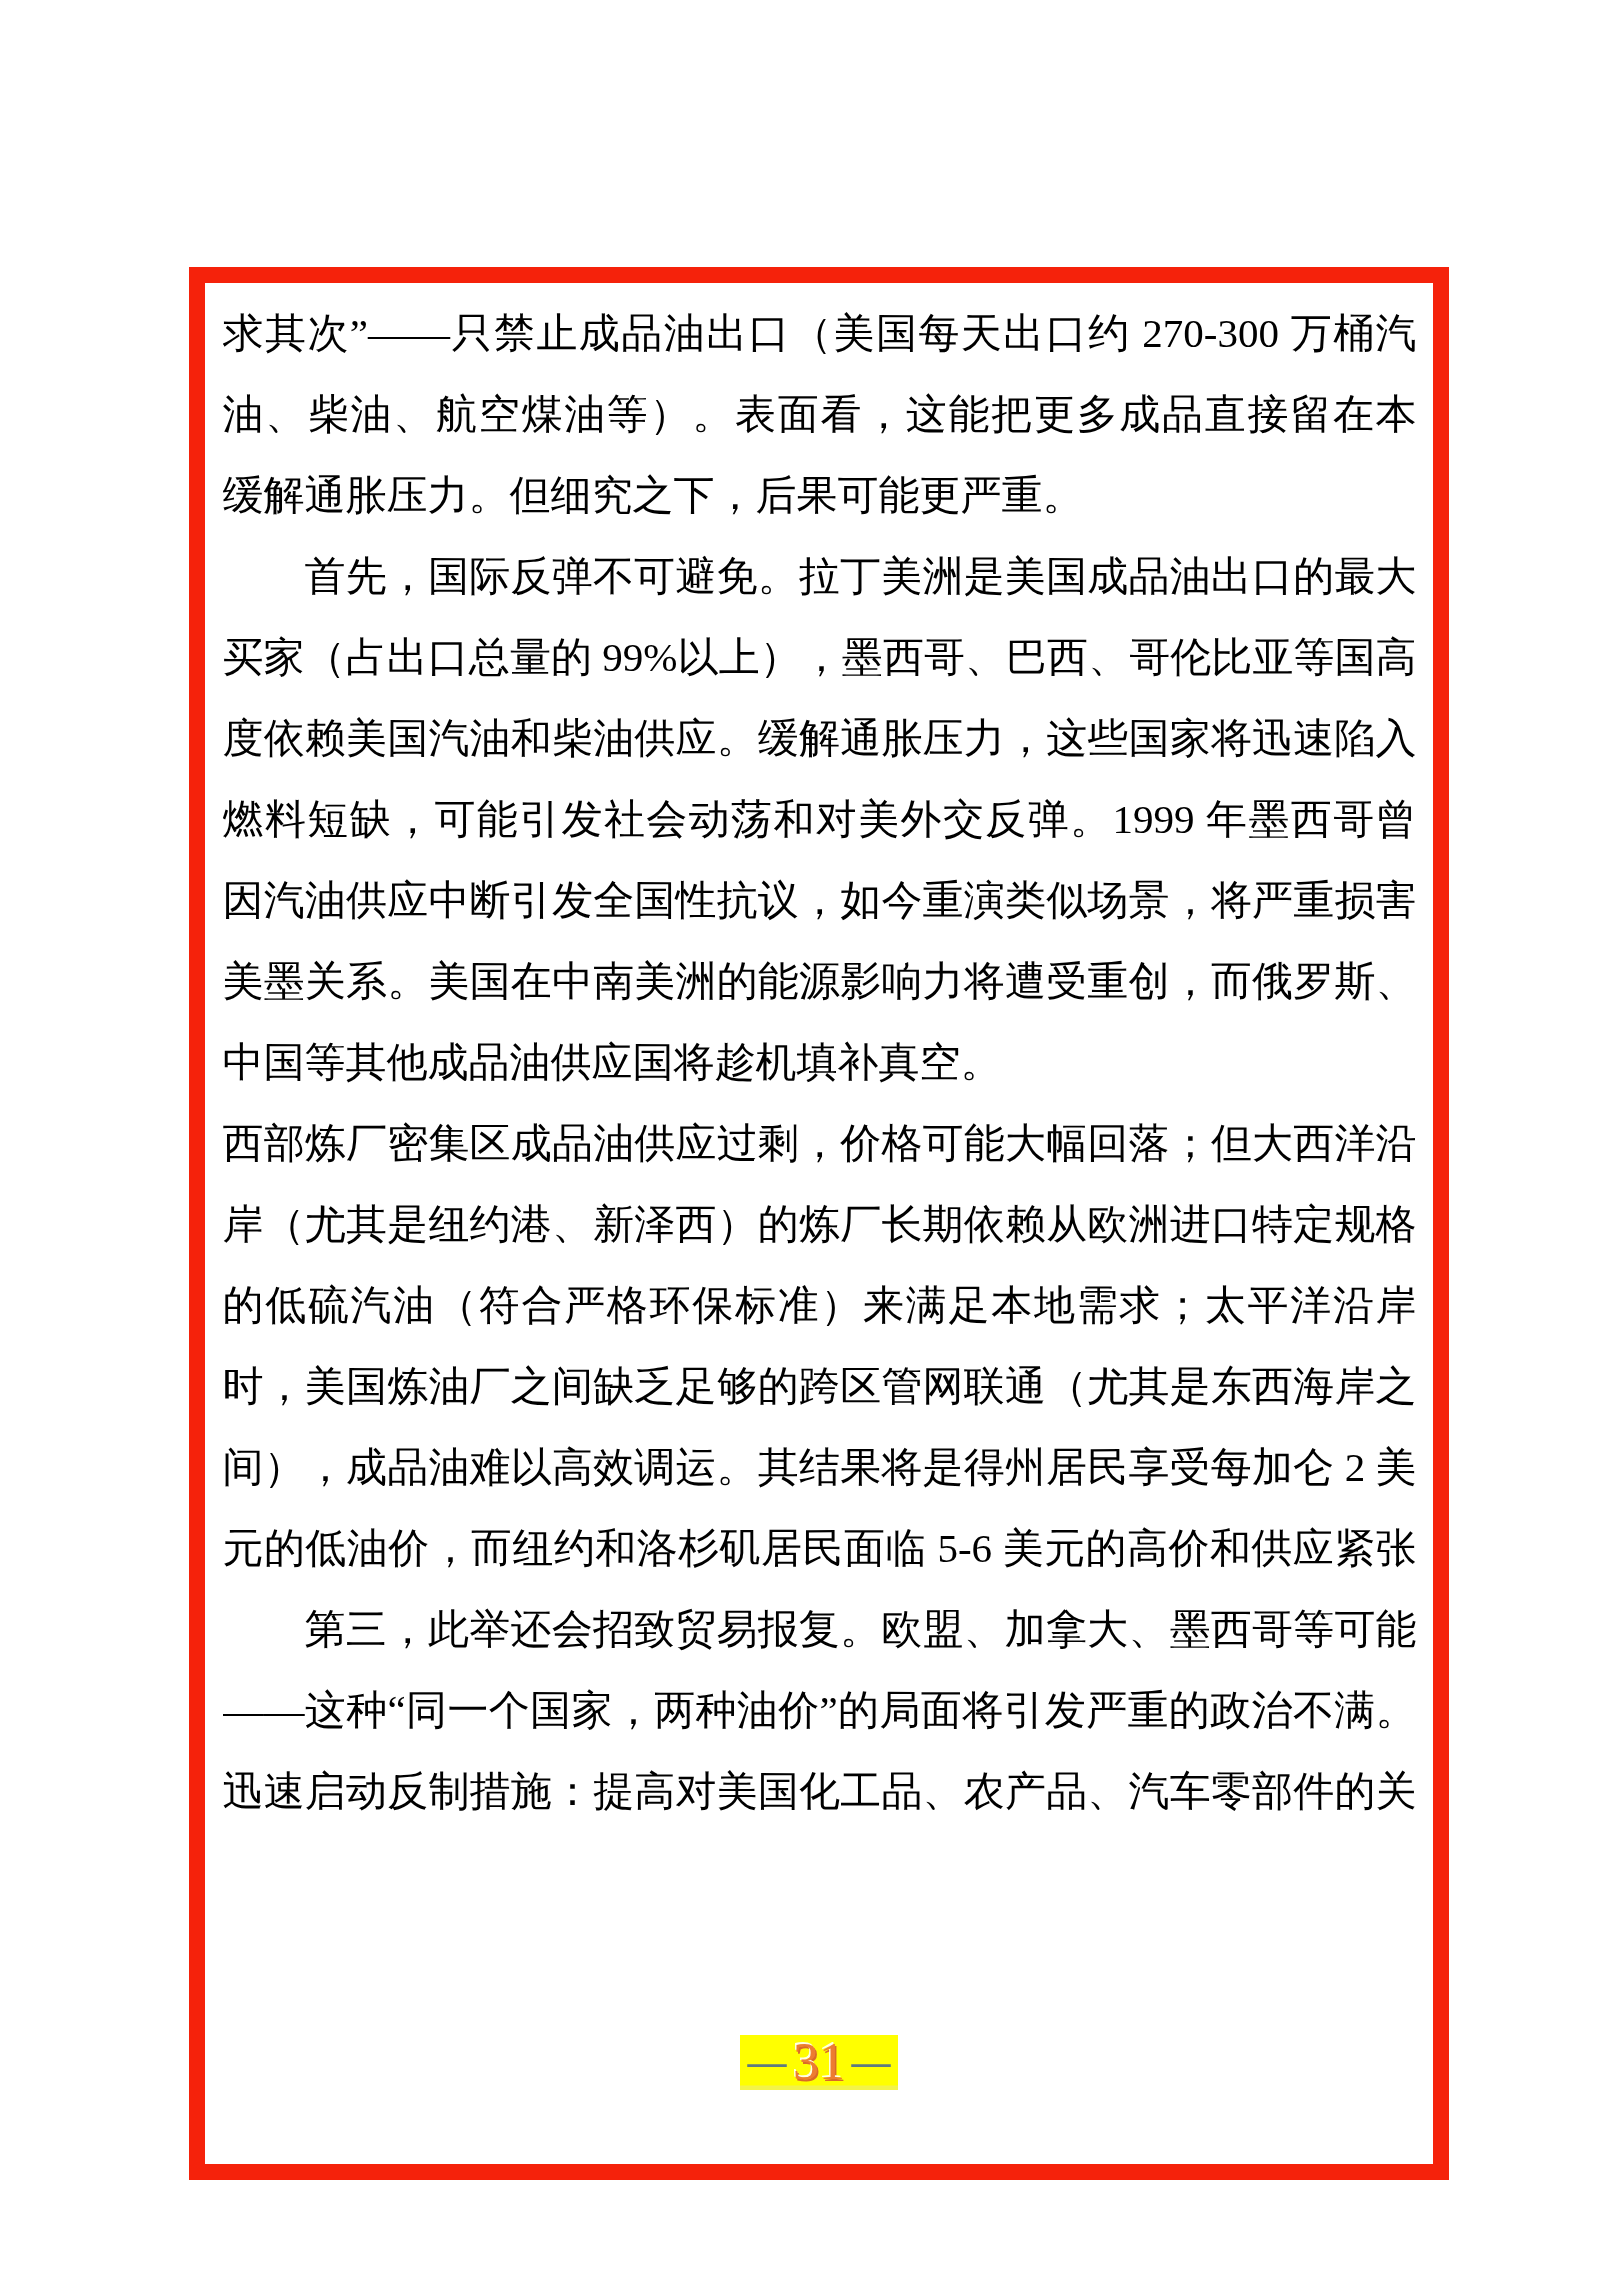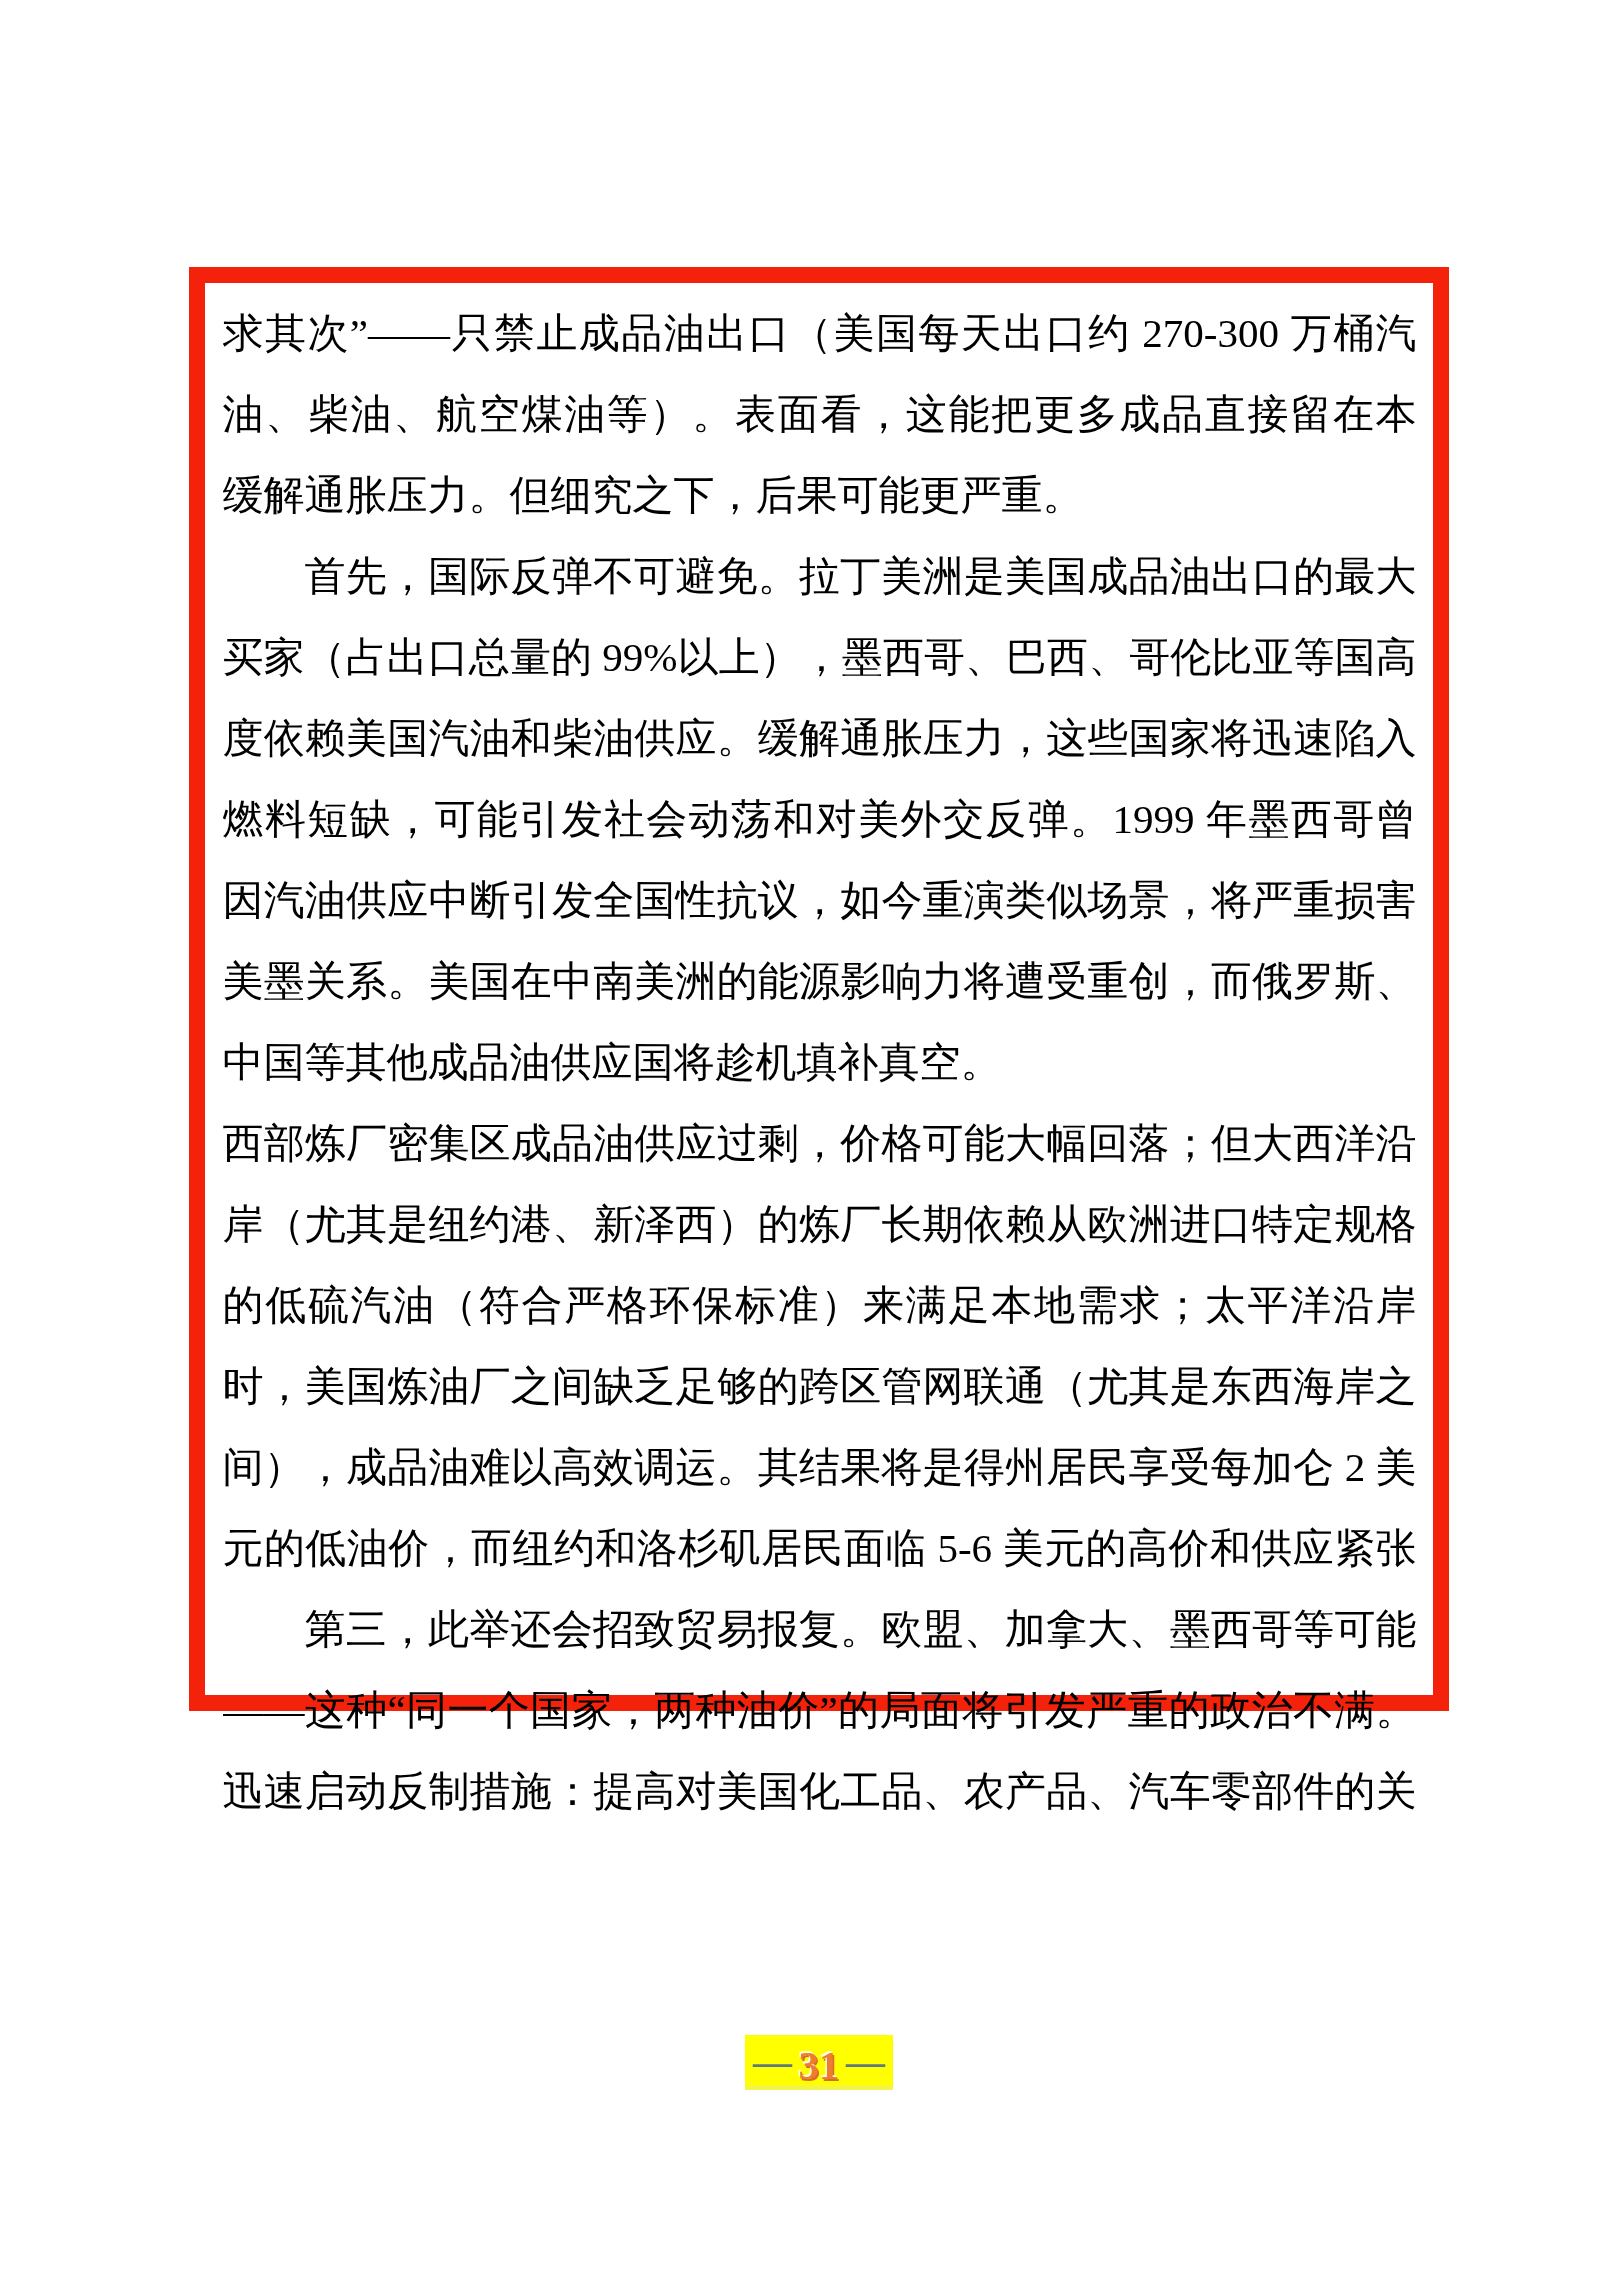--- a/index.html
+++ b/index.html
@@ -13,21 +13,21 @@
   .page {
     position: absolute;
     inset: 0;
     background: #ffffff;
   }
   .frame {
     position: absolute;
     left: 189px;
     top: 267px;
     width: 1260px;
-    height: 1444px;
+    height: 1913px;
     border: 16.4px solid #f5220b;
     box-sizing: border-box;
     background: #ffffff;
   }
   .content {
     padding: 9.8px 16.4px 0 17.5px;
   }
   .line {
     margin: 0;
     font-size: 41px;
@@ -58,22 +58,22 @@
     font-size: 39px;
     white-space: nowrap;
     box-shadow: inset 0 -4.4px 0 #f3f34a;
   }
   .footer-dash {
     color: #5d7a80;
     font-weight: bold;
   }
   .footer-num {
     color: #ed7d31;
-    font-weight: bold;
-    font-size: 41px;
+    font-weight: normal;
+    font-size: 52px;
     margin: 0 6.5px;
     vertical-align: -4.4px;
     text-shadow: -1.6px -1.6px 0.5px rgba(255,255,255,0.9), 1.6px 1.6px 0 #d96a28;
   }
 </style>
 </head>
 <body>
 
 <div class="page">
   <div class="frame">

